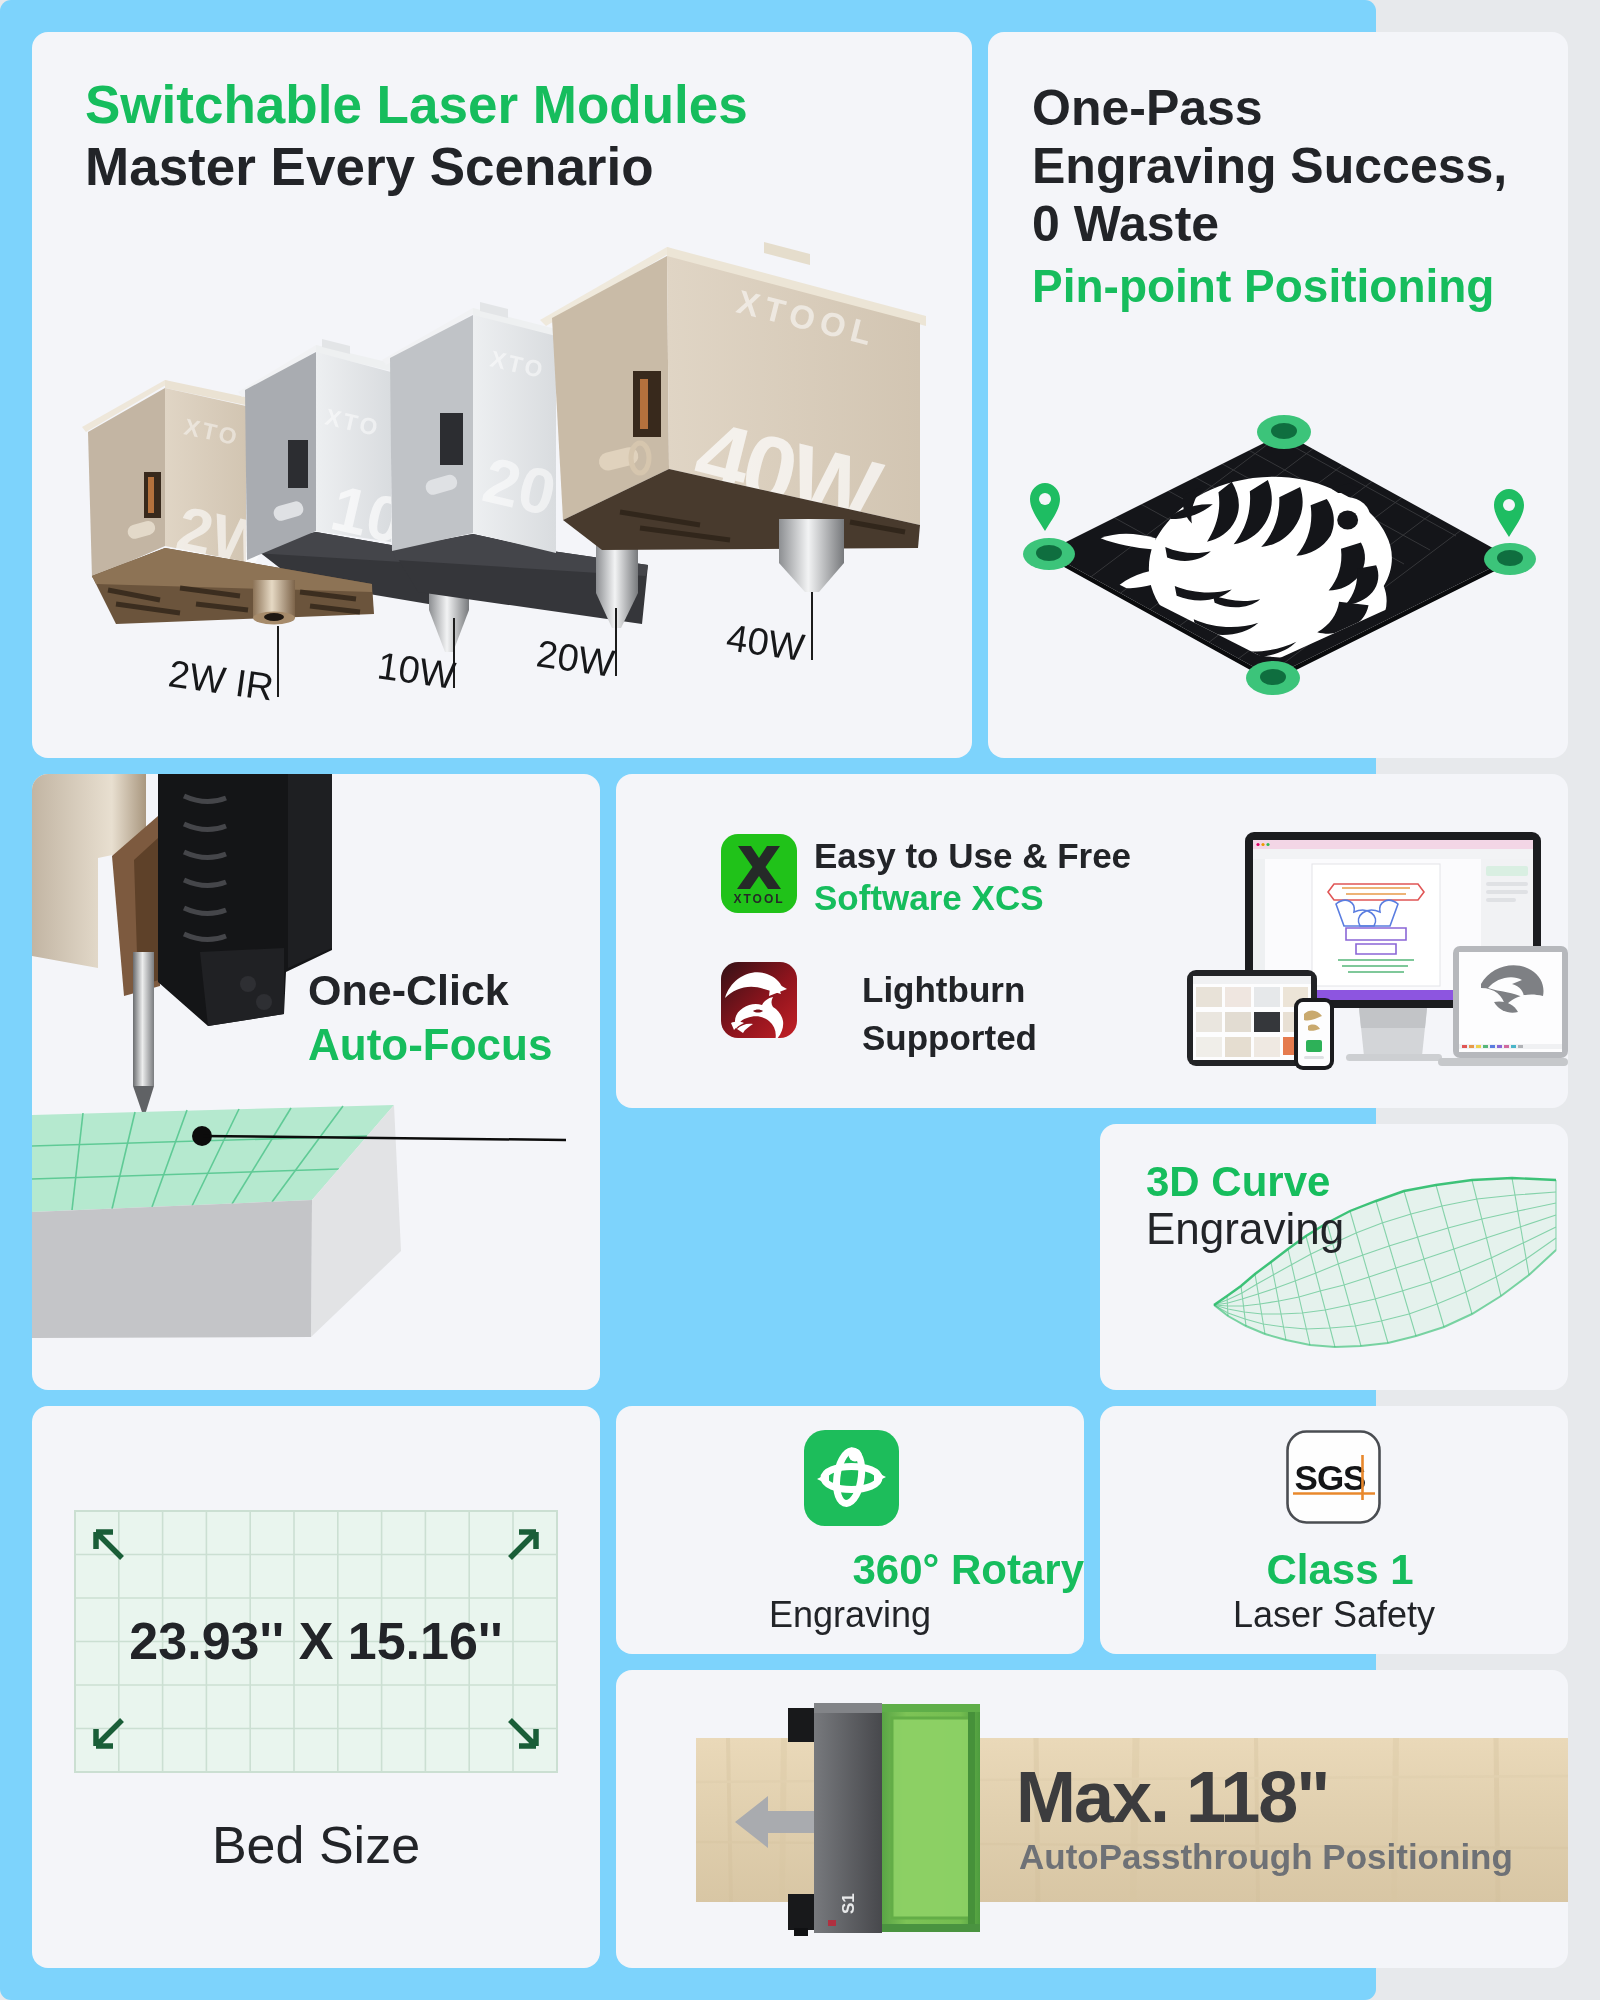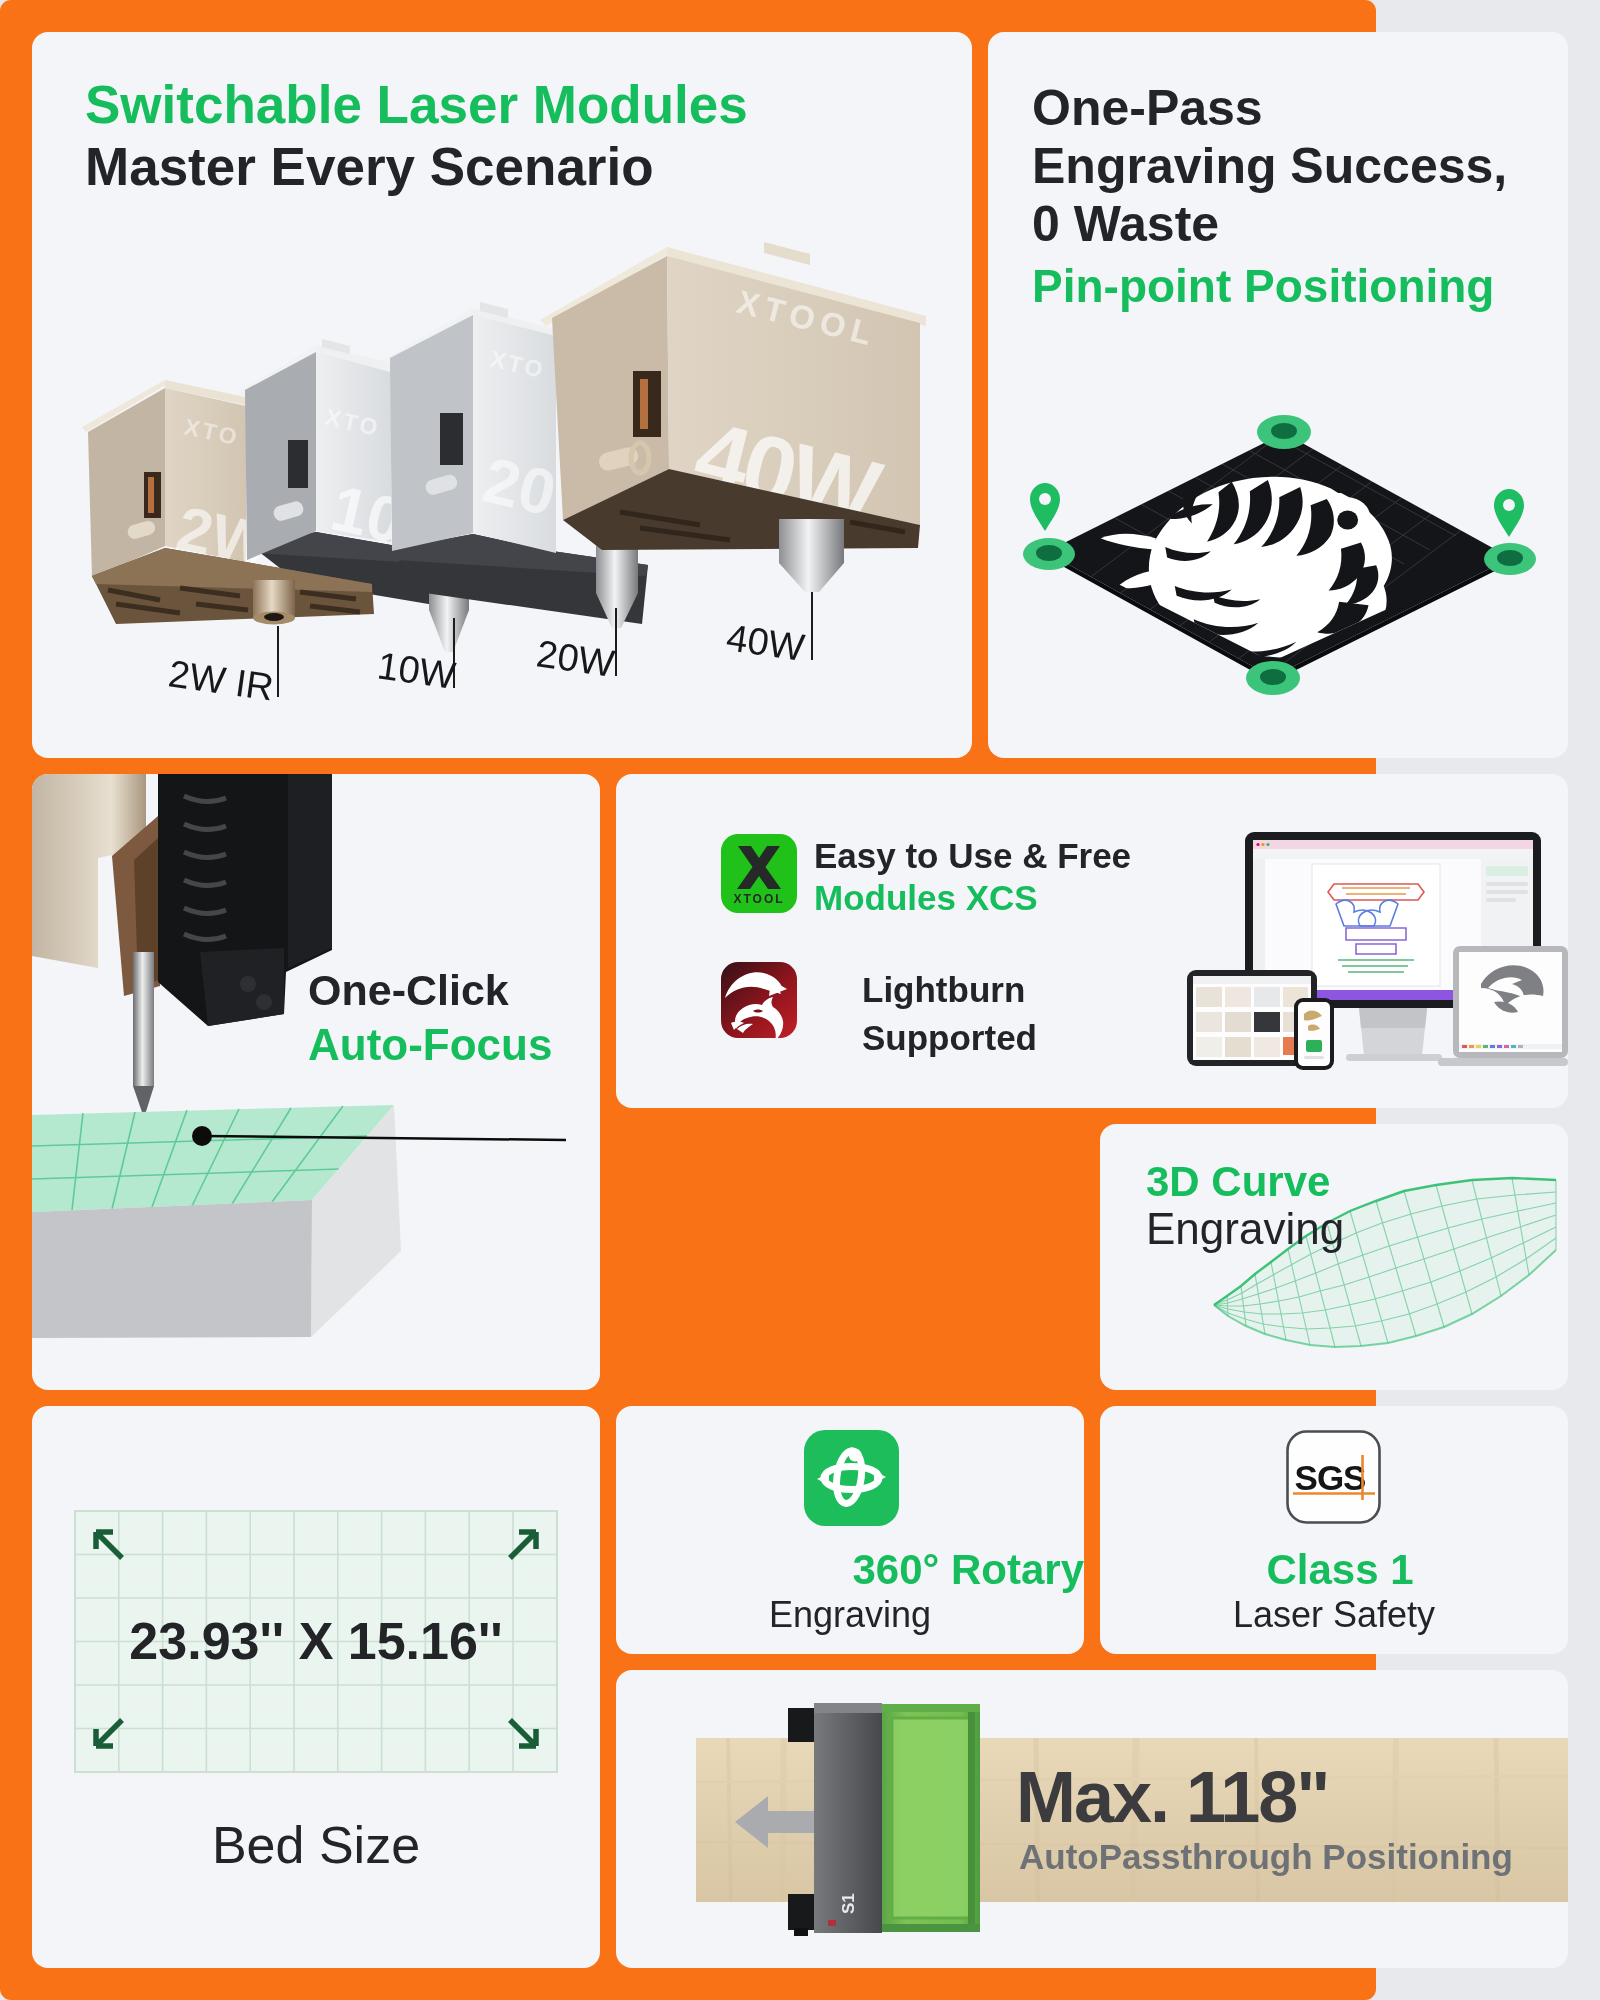--- a/index.html
+++ b/index.html
@@ -1,17 +1,17 @@
 <!DOCTYPE html>
 <html><head>
 <meta charset="utf-8">
 <style>
   html,body{margin:0;padding:0;}
   body{width:1600px;height:2000px;background:#e7e9ec;font-family:"Liberation Sans",sans-serif;overflow:hidden;}
-  #page{position:relative;width:1376px;height:2000px;background:#f97316;border-radius:11px;}
+  #page{position:relative;width:1376px;height:2000px;background:#7dd3fc;border-radius:11px;}
   .card{position:absolute;background:#f4f5f9;border-radius:16px;overflow:hidden;}
   .abs{position:absolute;}
   .green{color:#16bd5d;}
   .dark{color:#222428;}
 </style>
 </head>
 <body>
 <div id="page">
 
   <div class="card" style="left:32px;top:32px;width:940px;height:726px;">
@@ -287,21 +287,21 @@
   <div class="card" style="left:616px;top:774px;width:952px;height:334px;">
 
     <svg class="abs" style="left:105px;top:59px;" width="76" height="81" viewBox="0 0 76 81">
       <rect x="0" y="1" width="76" height="79" rx="17" fill="#20c219"></rect>
       <path d="M17 13 L30 13 L38 25 L46 13 L59 13 L44.5 34 L60 56 L47 56 L38 43 L29 56 L16 56 L31.5 34 Z" fill="#252a28"></path>
       <text x="38" y="70" text-anchor="middle" fill="#252a28" font-size="12" font-weight="700" letter-spacing="2">XTOOL</text>
     </svg>
 
     <div class="abs dark" style="left:198px;top:62px;font-size:35px;font-weight:600;">Easy to Use &amp; Free</div>
 
-    <div class="abs green" style="left:198px;top:104px;font-size:35px;font-weight:800;">Modules XCS</div>
+    <div class="abs green" style="left:198px;top:104px;font-size:35px;font-weight:800;">Software XCS</div>
 
     <svg class="abs" style="left:105px;top:188px;" width="76" height="76" viewBox="0 0 76 76">
       <defs>
         <linearGradient id="lbg" x1="0" y1="0" x2="1" y2="1">
           <stop offset="0" stop-color="#331116"></stop>
             <stop offset="0.55" stop-color="#8e141d"></stop>
             <stop offset="1" stop-color="#c32026"></stop>
         </linearGradient>
       </defs>
       <rect x="0" y="0" width="76" height="76" rx="17" fill="url(#lbg)"></rect>

